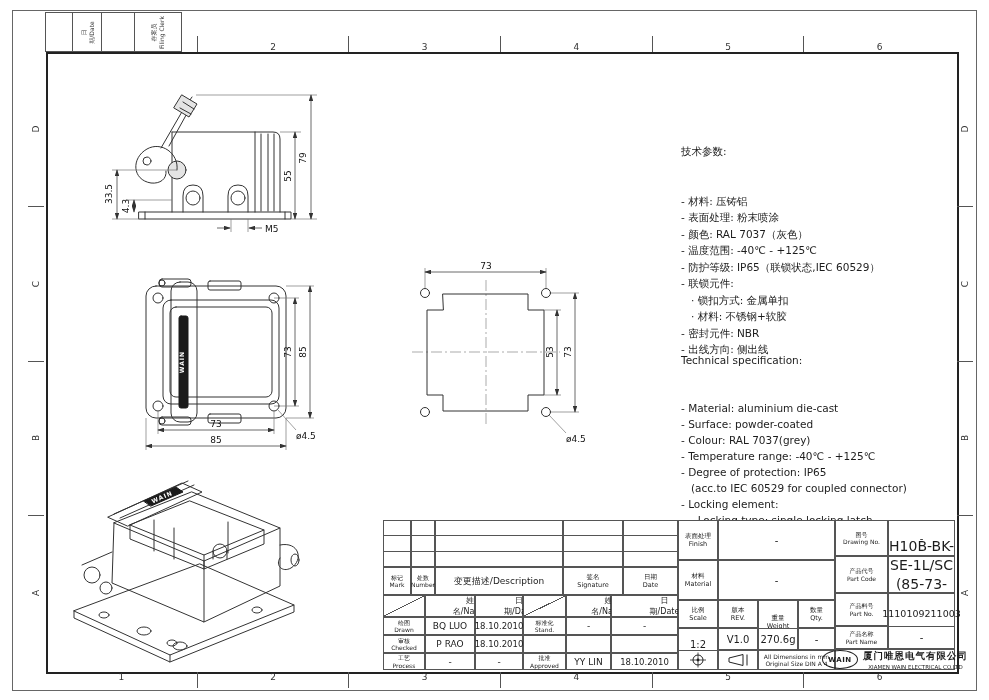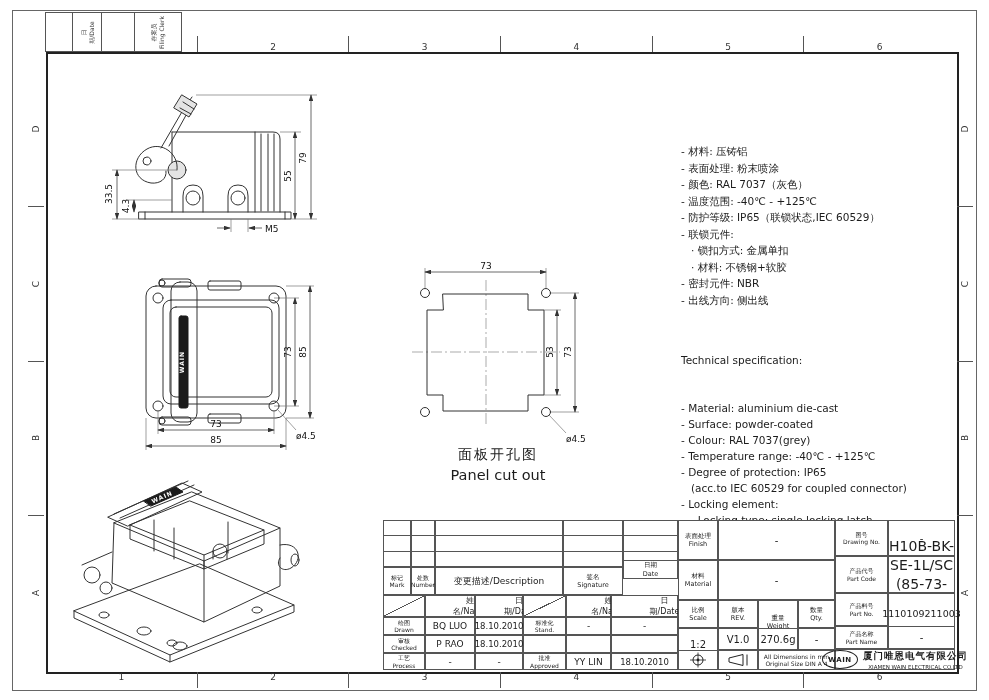--- a/index.html
+++ b/index.html
@@ -278,24 +278,20 @@
       <line x1="27" y1="20" x2="148" y2="20" marker-start="url(#aS)" marker-end="url(#aE)"></line>
       <line x1="159" y1="58" x2="159" y2="143" marker-start="url(#aS)" marker-end="url(#aE)"></line>
       <line x1="177" y1="41" x2="177" y2="160" marker-start="url(#aS)" marker-end="url(#aE)"></line>
     </g>
     <text x="88" y="17" text-anchor="middle">73</text>
     <text x="155" y="100" text-anchor="middle" transform="rotate(-90 155 100)">53</text>
     <text x="173" y="100" text-anchor="middle" transform="rotate(-90 173 100)">73</text>
     <text x="168" y="190">ø4.5</text>
   </svg>
 
-  <div class="caption">
-    <div class="cn">面板开孔图</div>
-    <div class="en">Panel cut out</div>
-  </div>
 
   <svg class="view" style="left:52px;top:465px" width="260" height="195" viewBox="0 0 260 195">
     <g class="geo">
       <path d="M22,146 L118,190 L242,140 L148,99 Z"></path>
       <path d="M22,146 L22,153 L118,197 L118,190"></path>
       <path d="M118,197 L242,147 L242,140"></path>
       <ellipse cx="52" cy="150" rx="5" ry="3"></ellipse>
         <ellipse cx="205" cy="145" rx="5" ry="3"></ellipse>
         <ellipse cx="120" cy="178" rx="5" ry="3"></ellipse>
       <path d="M62,58 L152,96 L228,63 L140,27 Z"></path>
@@ -318,20 +314,21 @@
       <circle cx="40" cy="110" r="8"></circle>
         <circle cx="54" cy="123" r="6"></circle>
       <path d="M30,100 L60,87"></path>
       <ellipse cx="92" cy="166" rx="7" ry="4"></ellipse>
         <ellipse cx="128" cy="181" rx="7" ry="4"></ellipse>
     </g>
     <text class="brand" x="111" y="34" text-anchor="middle" transform="rotate(-24 111 34) scale(1,1)">WAIN</text>
   </svg>
 
   <div class="specs specs-cn">
+    <div class="spec-title">技术参数:</div>
     <div><div class="spec-line">- 材料: 压铸铝</div><div class="spec-line">- 表面处理: 粉末喷涂</div><div class="spec-line">- 颜色: RAL 7037（灰色）</div><div class="spec-line">- 温度范围: -40℃ - +125℃</div><div class="spec-line">- 防护等级: IP65（联锁状态,IEC 60529）</div><div class="spec-line">- 联锁元件:</div><div class="spec-line">   · 锁扣方式: 金属单扣</div><div class="spec-line">   · 材料: 不锈钢+软胶</div><div class="spec-line">- 密封元件: NBR</div><div class="spec-line">- 出线方向: 侧出线</div></div>
   </div>
   <div class="specs specs-en">
     <div class="spec-title">Technical specification:</div>
     <div><div class="spec-line">- Material: aluminium die-cast</div><div class="spec-line">- Surface: powder-coated</div><div class="spec-line">- Colour: RAL 7037(grey)</div><div class="spec-line">- Temperature range: -40℃ - +125℃</div><div class="spec-line">- Degree of protection: IP65</div><div class="spec-line">   (acc.to IEC 60529 for coupled connector)</div><div class="spec-line">- Locking element:</div><div class="spec-line">   · Locking type: single locking latch</div><div class="spec-line">   · material: stainless steel+TPR</div><div class="spec-line">- Hoods/Housings sealing: NBR</div><div class="spec-line">- Cable entry: side entry</div></div>
   </div>
 
   <div class="titleblock">
 
     <div class="tb" style="left:0;top:0;width:28px;height:47px"></div>
@@ -342,21 +339,21 @@
     <div class="hline" style="left:0;top:15px;width:295px"></div>
     <div class="hline" style="left:0;top:31px;width:295px"></div>
 
     <div class="tb f6" style="left:0;top:47px;width:28px;height:28px">标记
 Mark</div>
     <div class="tb f6" style="left:28px;top:47px;width:24px;height:28px">处数
 Number</div>
     <div class="tb f9" style="left:52px;top:47px;width:128px;height:28px">变更描述/Description</div>
     <div class="tb f65" style="left:180px;top:47px;width:60px;height:28px">签名
 Signature</div>
-    <div class="tb f65" style="left:240px;top:40px;width:55px;height:19px">日期
+    <div class="tb f65" style="left:240px;top:47px;width:55px;height:28px">日期
 Date</div>
 
     <div class="tb diag" style="left:0;top:75px;width:42px;height:22px"></div>
     <div class="tb f8" style="left:42px;top:75px;width:50px;height:22px">姓名/Name</div>
     <div class="tb f8" style="left:92px;top:75px;width:48px;height:22px">日期/Date</div>
     <div class="tb diag" style="left:140px;top:75px;width:43px;height:22px"></div>
     <div class="tb f8" style="left:183px;top:75px;width:45px;height:22px">姓名/Name</div>
     <div class="tb f8" style="left:228px;top:75px;width:67px;height:22px">日期/Date</div>
 
     <div class="tb f6" style="left:0;top:97px;width:42px;height:18px">绘图

